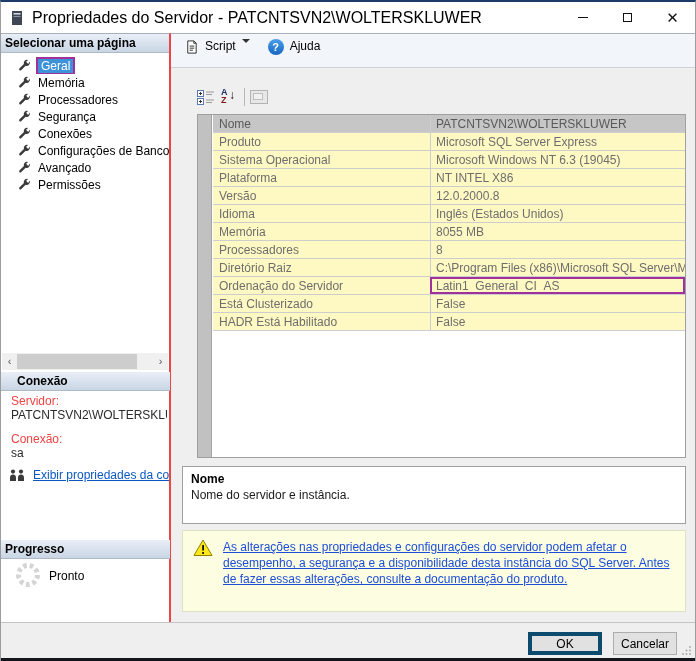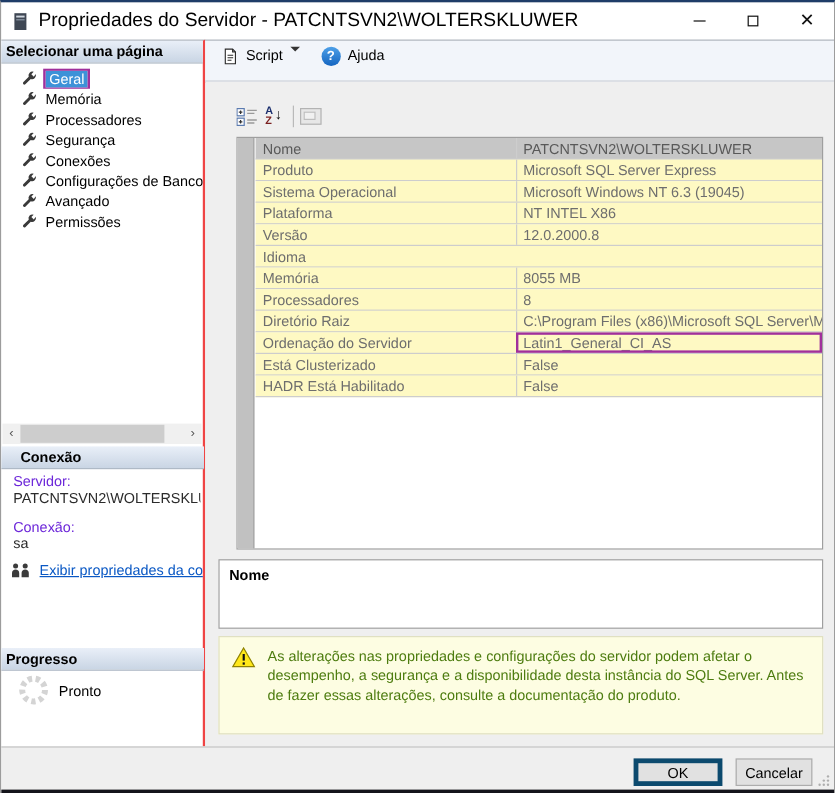--- a/index.html
+++ b/index.html
@@ -22,21 +22,21 @@
   .left-panel { position:absolute; left:0; top:31px; width:170px; height:589px; background:#fff; border-right:2px solid #ef4444; border-top:1px solid #a8b0ba; }
   .panel-header { height:19px; background:linear-gradient(180deg,#e9eff8 0%,#c9d5e4 100%); border-bottom:1px solid #aeb9c6; font-weight:bold; font-size:12px; padding:2px 0 0 4px; color:#000; white-space:nowrap; overflow:hidden; }
   .tree { position:absolute; left:0; top:23px; width:168px; }
   .tree-item { height:17px; display:flex; align-items:center; padding-left:17px; white-space:nowrap; overflow:hidden; }
   .tree-item .ti-label { margin-left:7px; color:#000; }
   .ti-label.sel { background:#3d92d8; color:#fff; padding:0 3px; outline:2px solid #a0309c; }
   .hscroll { position:absolute; left:1px; top:319px; width:166px; height:17px; background:#f0f0f0; display:flex; align-items:center; }
   .hscroll .arr { width:15px; text-align:center; color:#555; font-size:11px; line-height:17px; }
   .hscroll .thumb { height:15px; width:120px; background:#cdcdcd; }
   .conn-header { position:absolute; left:0; top:338px; width:169px;padding-left:16px; }
-  .side-label { position:absolute; left:10px; color:#6d28d9; }
+  .side-label { position:absolute; left:10px; color:#ef4444; }
   .side-value { position:absolute; left:10px; color:#2b2b2b; width:156px; white-space:nowrap; overflow:hidden; }
   .link-row { position:absolute; left:8px; top:434px; display:flex; align-items:center; width:160px; overflow:hidden; }
   .link-row a { margin-left:7px; color:#0a58c4; text-decoration:underline; white-space:nowrap; }
   .prog-header { position:absolute; left:0; top:506px; width:169px; }
   .spinner { position:absolute; left:13px; top:527px; }
   .progress-status { position:absolute; left:48px; top:535px; color:#000; }
   
   .right-pane { position:absolute; left:170px; top:31px; right:0; height:589px; border-top:1px solid #a8b0ba; }
   .toolbar { position:absolute; left:0; top:0; right:0; height:34px; background:#f2f5fa; border-bottom:1px solid #cdd2da; display:flex; align-items:center; }
   .tb-btn { display:flex; align-items:flex-start; height:24px; padding:0 5px; margin-left:8px; }
@@ -58,21 +58,21 @@
   .prow { display:flex; height:18px; border-bottom:1px solid #cdcdcd; background:#fef9c3; }
   .prow.sel { background:#c6c6c6; }
   .plabel { width:217px; padding:2px 0 0 6px; color:#6e6e6e; white-space:nowrap; overflow:hidden; }
   .pvalue { flex:1; border-left:1px solid #cdcdcd; padding:2px 0 0 5px; color:#6e6e6e; white-space:nowrap; overflow:hidden; }
   .prow.sel .plabel, .prow.sel .pvalue { color:#595959; }
   .pvalue.ann { outline:2px solid #a0309c; outline-offset:-2px; }
   .desc-panel { position:absolute; left:11px; top:397px; width:504px; height:58px; background:#fff; border:1px solid #9f9f9f; padding:5px 8px; }
   .desc-title { font-weight:bold; color:#000; }
   .desc-text { margin-top:2px; color:#1a1a1a; }
   .warn-panel { position:absolute; left:11px; top:461px; width:504px; height:82px; background:#fdfde2; border:1px solid #e0e0c2; display:flex; padding:8px 6px 0 10px; }
-  .warn-text { margin-left:10px; width:462px; color:#4d7c0f; line-height:1.35; }
+  .warn-text { margin-left:10px; width:462px; color:#1d4ed8; line-height:1.35;text-decoration:underline; }
   
   .bottom-bar { position:absolute; left:0; right:0; top:620px; height:38px; background:#efefef; border-top:1px solid #c3c3c3; }
   .btn { position:absolute; top:9px; height:23px; background:#e1e1e1; border:1px solid #adadad; font-size:12px; font-family:"Liberation Sans",sans-serif; text-align:center; }
   .btn.ok { left:527px; width:74px; border:4px solid #0c4a6e; }
   .btn.cancel { left:612px; width:64px; }
   .grip { position:absolute; right:3px; bottom:4px; }
   .dark-edge { position:absolute; left:0; right:0; bottom:0; height:3px; background:#14141b; }
   svg { display:block; }
 </style>
 </head>
@@ -264,20 +264,21 @@
           <div class="prow">
             <div class="plabel">Plataforma</div>
             <div class="pvalue">NT INTEL X86</div>
           </div>
           <div class="prow">
             <div class="plabel">Versão</div>
             <div class="pvalue">12.0.2000.8</div>
           </div>
           <div class="prow">
             <div class="plabel">Idioma</div>
+            <div class="pvalue">Inglês (Estados Unidos)</div>
           </div>
           <div class="prow">
             <div class="plabel">Memória</div>
             <div class="pvalue">8055 MB</div>
           </div>
           <div class="prow">
             <div class="plabel">Processadores</div>
             <div class="pvalue">8</div>
           </div>
           <div class="prow">
@@ -294,20 +295,21 @@
           </div>
           <div class="prow">
             <div class="plabel">HADR Está Habilitado</div>
             <div class="pvalue">False</div>
           </div>
         </div>
       </div>
 
       <div class="desc-panel">
         <div class="desc-title">Nome</div>
+        <div class="desc-text">Nome do servidor e instância.</div>
       </div>
 
       <div class="warn-panel">
         <span>
           <svg width="20" height="18" viewBox="0 0 20 18">
               <polygon points="10,1 19,16.5 1,16.5" fill="#ffe81a" stroke="#8f8200" stroke-width="1"></polygon>
               <rect x="9.2" y="6" width="1.8" height="5.5" fill="#111"></rect>
               <rect x="9.2" y="13" width="1.8" height="1.9" fill="#111"></rect>
             </svg>
         </span>

